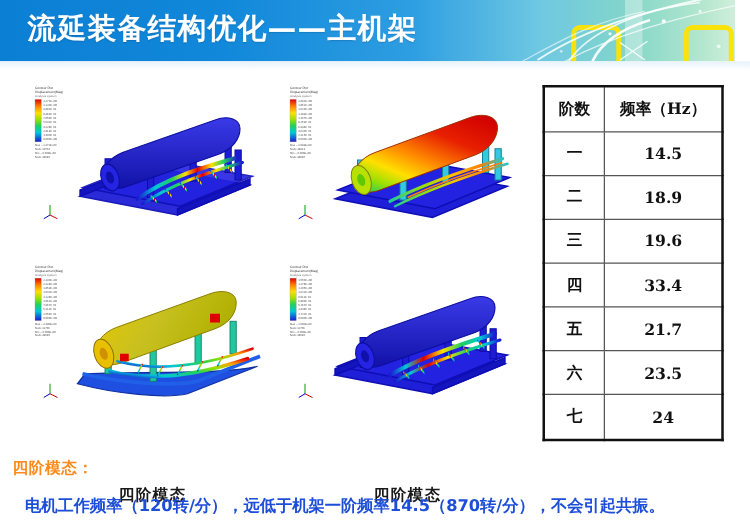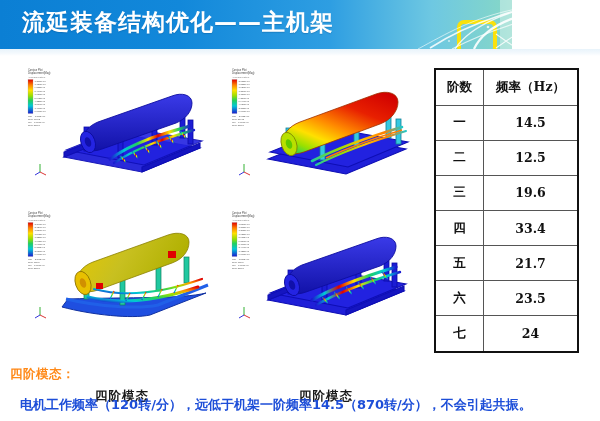--- a/index.html
+++ b/index.html
@@ -4,21 +4,21 @@
 <style>
   html,body{margin:0;padding:0;}
   body{
     width:600px;height:421px;overflow:hidden;
     background:#ffffff;
     font-family:"DejaVu Sans","Liberation Sans",sans-serif;
     position:relative;
   }
   
   .header{
-    position:absolute;left:0;top:0;width:512px;height:49px;
+    position:absolute;left:0;top:0;width:588px;height:49px;
     background:linear-gradient(100deg,#0b7fd4 0%,#1288da 30%,#2e9ee2 52%,#66c2e4 70%,#7fd4cf 82%,#9fe0c4 92%,#cfeedd 100%);
     overflow:hidden;
   }
   .header-deco{position:absolute;left:0;top:0;width:600px;height:49px;}
   .header-title{
     position:absolute;left:22px;top:7px;
     color:#ffffff;font-size:23px;font-weight:bold;
     letter-spacing:1px;white-space:nowrap;
     text-shadow:0 1px 1px rgba(0,60,110,.25);
   }
@@ -478,21 +478,21 @@
       <tr class="head">
         <td class="col-order">阶数</td>
         <td class="col-freq">频率（Hz）</td>
       </tr>
       <tr>
         <td class="col-order">一</td>
         <td class="col-freq">14.5</td>
       </tr>
       <tr>
         <td class="col-order">二</td>
-        <td class="col-freq">12.5</td>
+        <td class="col-freq">18.9</td>
       </tr>
       <tr>
         <td class="col-order">三</td>
         <td class="col-freq">19.6</td>
       </tr>
       <tr>
         <td class="col-order">四</td>
         <td class="col-freq">33.4</td>
       </tr>
       <tr>

